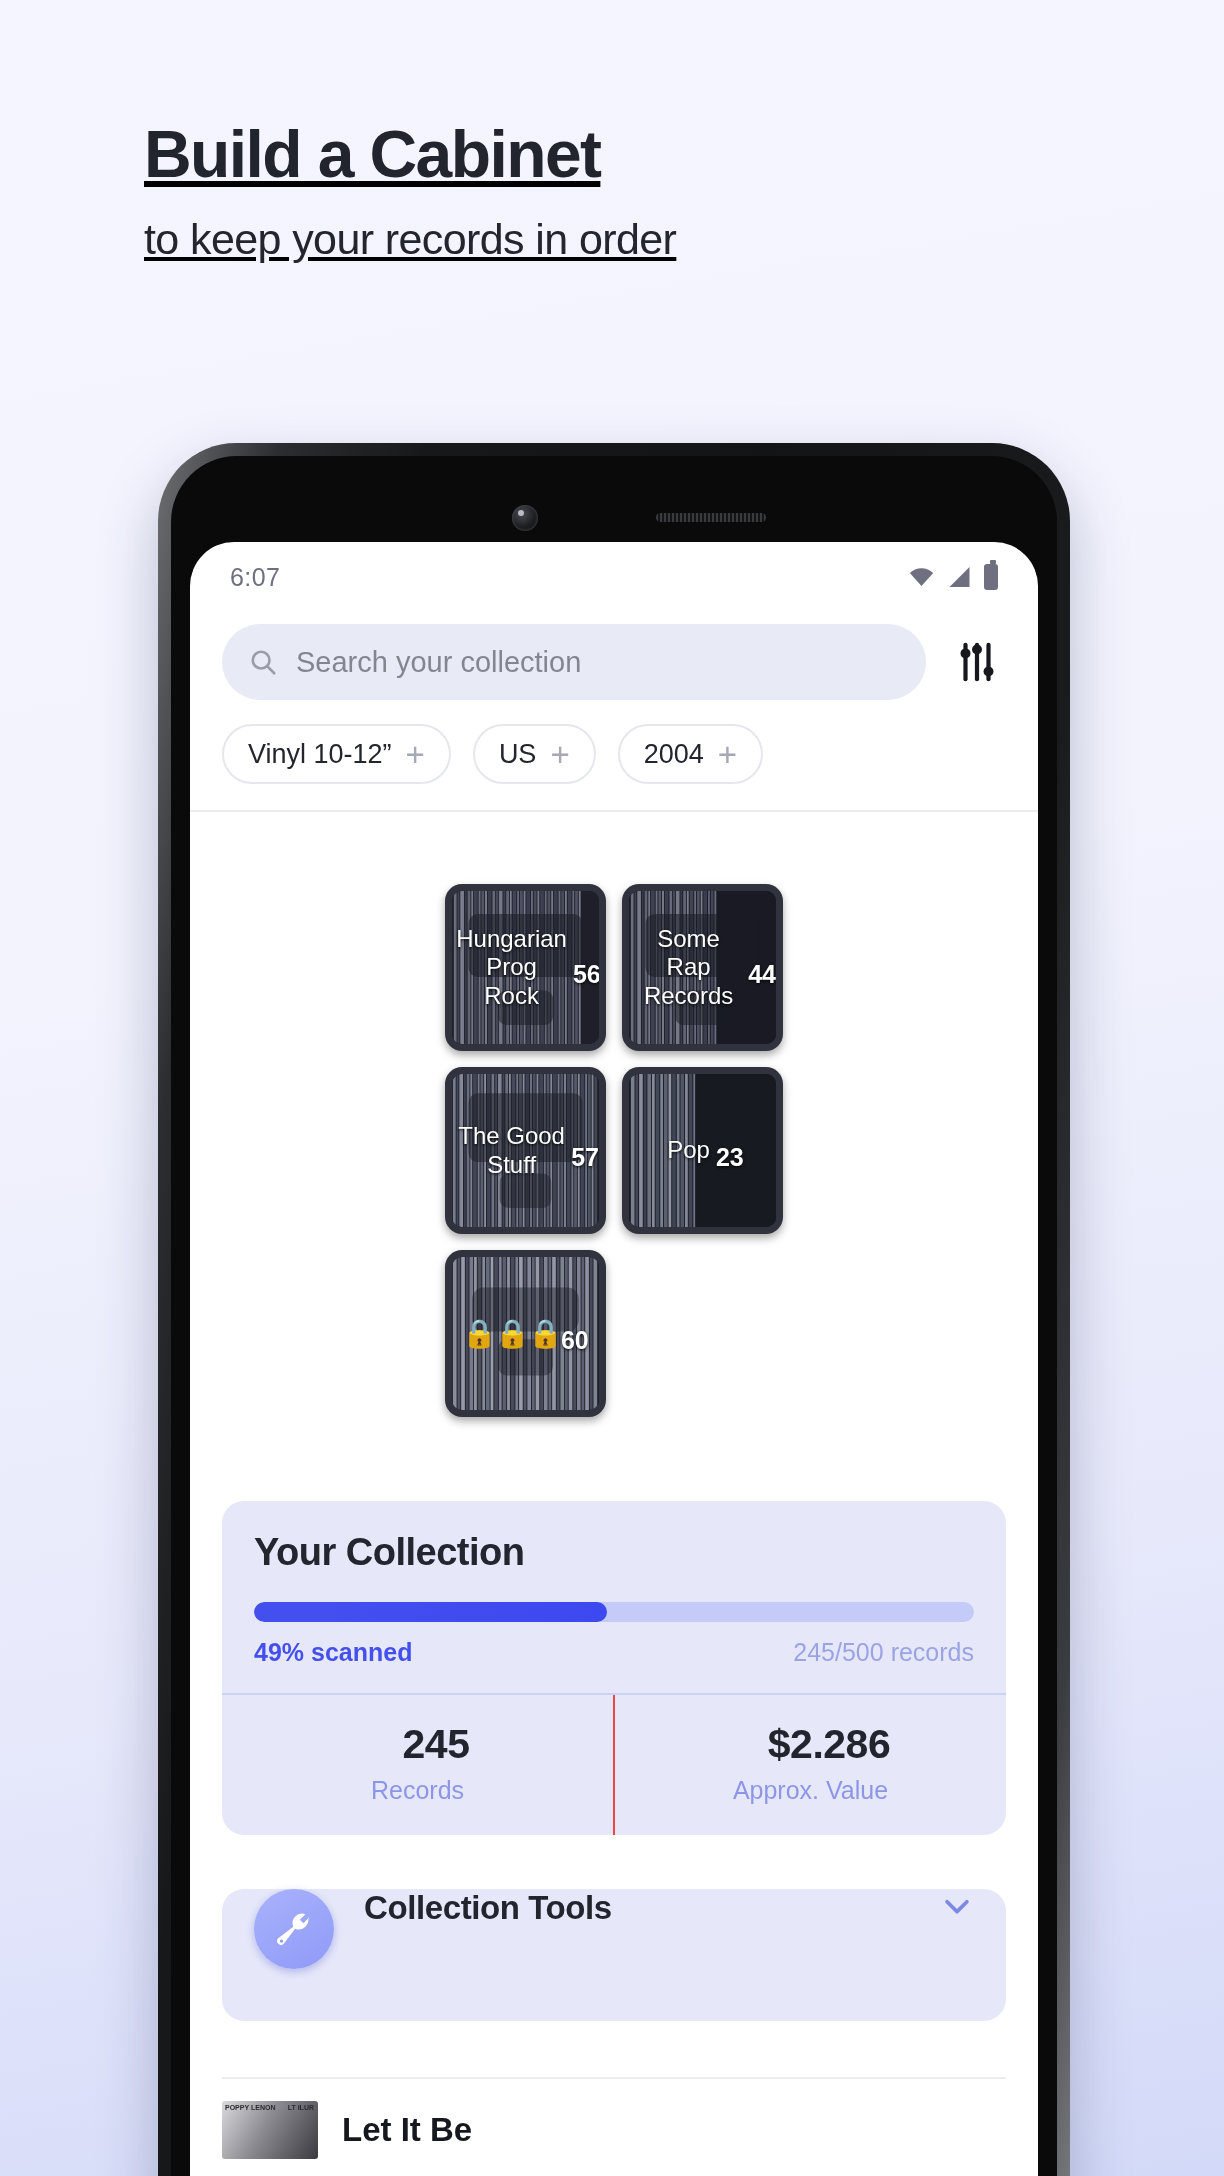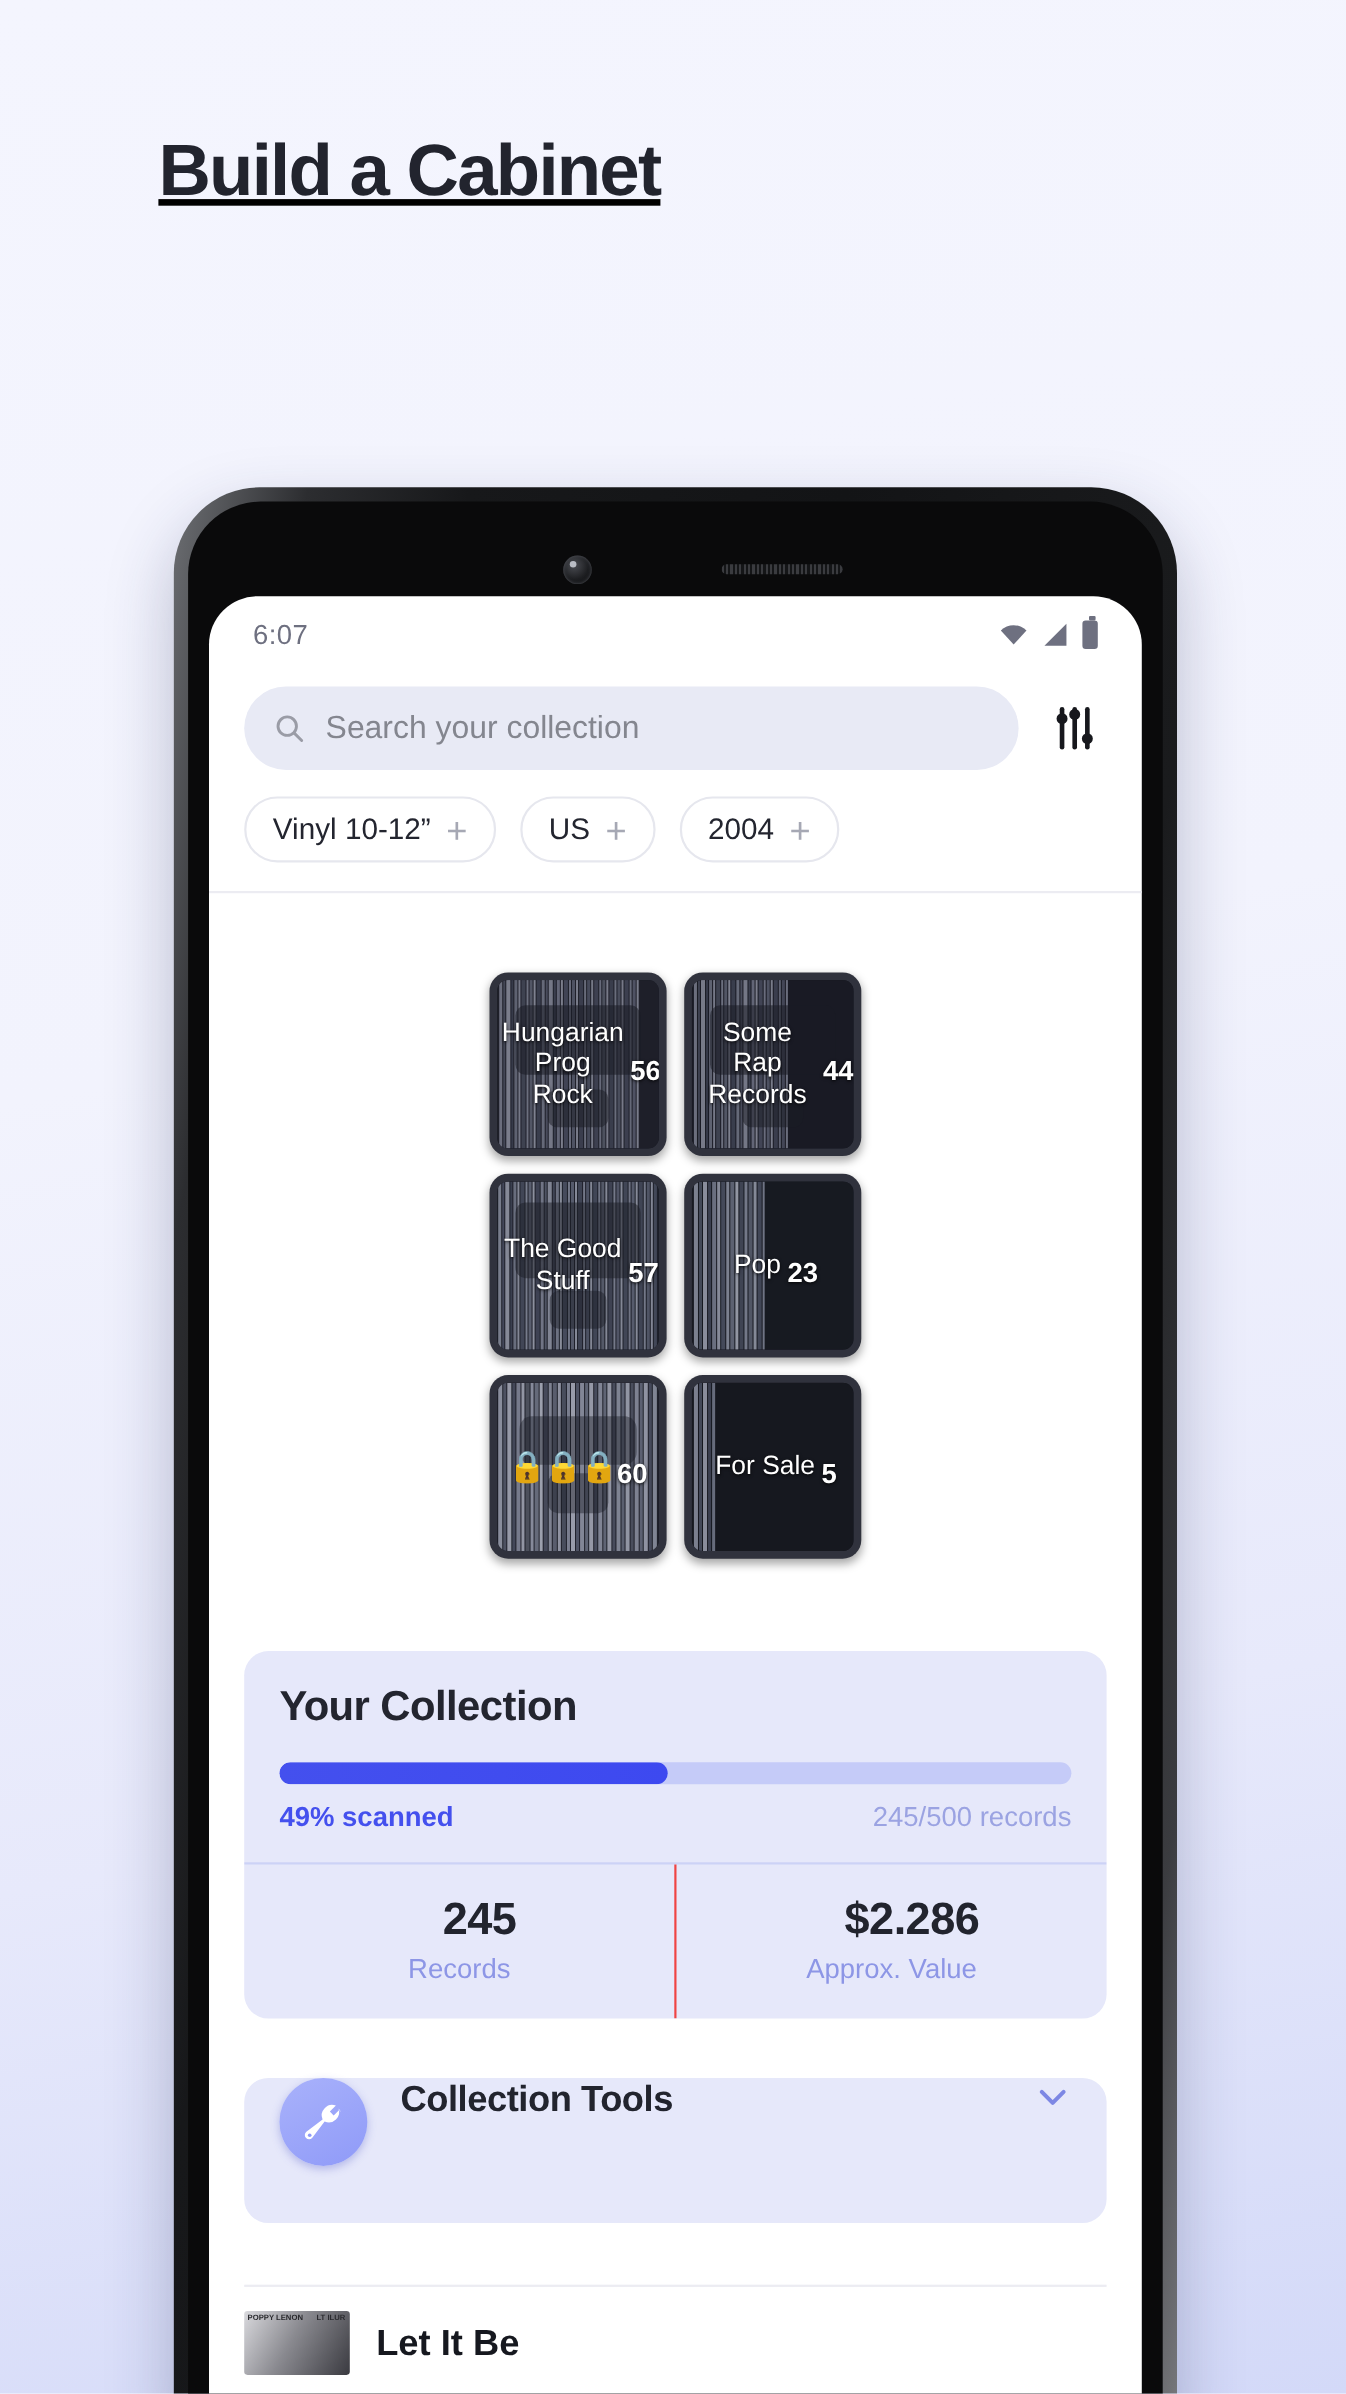--- a/index.html
+++ b/index.html
@@ -147,20 +147,21 @@
   }
   .peek-thumb .t1{ position:absolute; left:3px; top:3px; font-size:7px; color:#2a2a2e; font-weight:700;}
   .peek-thumb .t2{ position:absolute; right:4px; top:3px; font-size:7px; color:#2a2a2e; font-weight:700;}
   .peek-title{ font-size:33px; font-weight:700; color:#16181f; }
 </style>
 </head>
 <body>
 
 <div class="hero">
   <div class="hero-title">Build a Cabinet</div>
+  <div class="hero-sub">to keep your records in order</div>
 </div>
 
 <div class="phone">
   <div class="phone-inner">
 
     <div class="cam">
       <div class="cam-lens"></div>
       <div class="speaker"></div>
     </div>
 
@@ -448,39 +449,20 @@
                 <rect x="0" y="0" width="160" height="160" fill="#191b24" opacity="0.14"></rect>
                 <rect x="22" y="32" width="116" height="46" rx="12" fill="#191b24" opacity="0.42"></rect>
                 <rect x="50" y="86" width="60" height="38" rx="10" fill="#191b24" opacity="0.42"></rect>
               </svg>
             </div>
             <div class="locks">🔒🔒🔒</div>
             <div class="card-count">60</div>
           </div>
         </div>
 
-        <div class="card">
-          <div class="card-face">
-            <div class="spines">
-              <svg width="100%" height="100%" preserveAspectRatio="none" viewBox="0 0 160 160">
-                <rect width="160" height="160" fill="#16181f"></rect>
-                <g>
-                  <rect x="2" y="0" width="4" height="160" fill="#8e93a4"></rect>
-                    <rect x="7" y="0" width="3" height="160" fill="#4c5163"></rect>
-                  <rect x="11" y="0" width="4" height="160" fill="#9fa3b3"></rect>
-                    <rect x="16" y="0" width="3" height="160" fill="#424759"></rect>
-                  <rect x="20" y="0" width="3" height="160" fill="#777c8e"></rect>
-                </g>
-                <rect x="0" y="0" width="160" height="160" fill="#16181f" opacity="0.16"></rect>
-              </svg>
-            </div>
-            <div class="card-txt">For Sale</div>
-            <div class="card-count">5</div>
-          </div>
-        </div>
 
       </div>
 
       <div class="panel">
         <div class="panel-top">
           <div class="panel-title">Your Collection</div>
           <div class="bar-track">
             <div class="bar-fill" id="barfill" style="width: 49%;"></div>
           </div>
           <div class="bar-labels">

